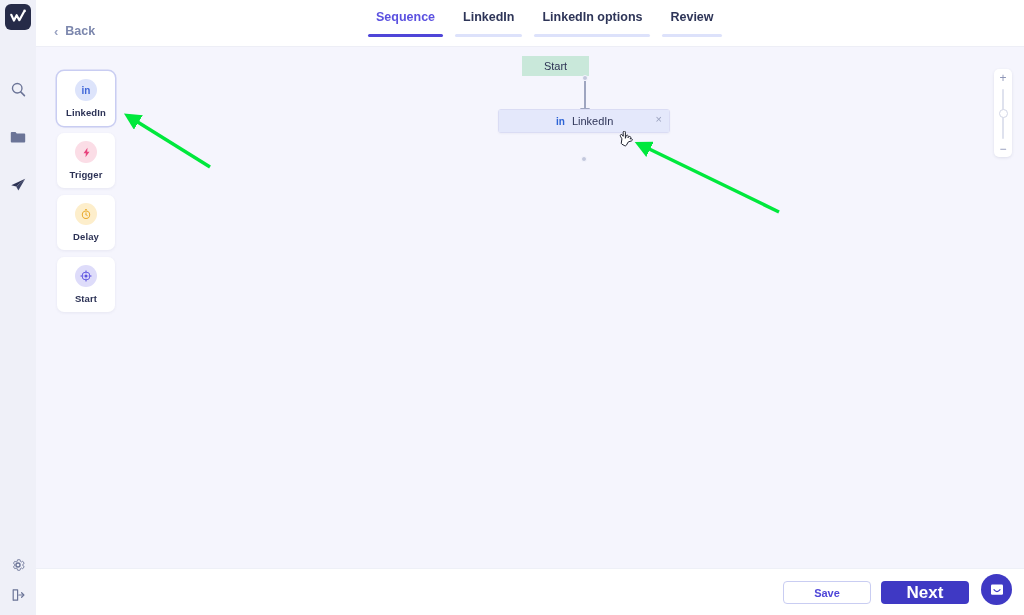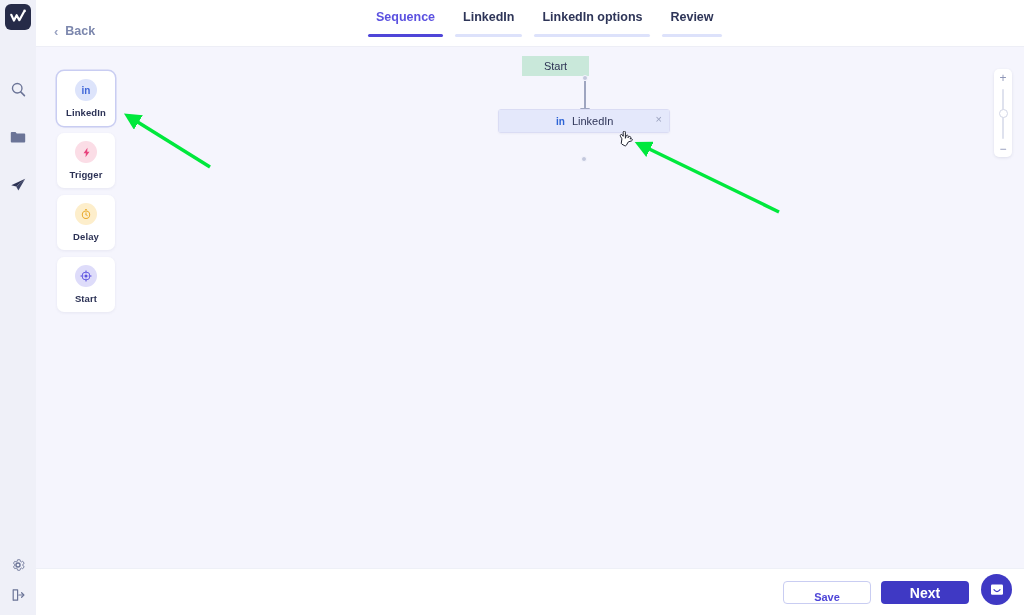--- a/index.html
+++ b/index.html
@@ -174,27 +174,27 @@
   
   #footer {
     position: absolute; left: 36px; bottom: 0; width: 988px; height: 47px;
     background: #ffffff; border-top: 1px solid #eef0f7;
   }
   #save-btn {
     position: absolute; right: 153px; top: 12px;
     width: 88px; height: 23px; border-radius: 4px;
     background: #ffffff; border: 1px solid #c9cdf2;
     color: #4f46d8; font-size: 11px; font-weight: 700;
-    display: flex; align-items: flex-end; justify-content: center; cursor: pointer;
+    display: flex; align-items: center; justify-content: center; cursor: pointer;
   }
   #next-btn {
     position: absolute; right: 55px; top: 12px;
     width: 88px; height: 23px; border-radius: 4px;
     background: #3f39c4; color: #ffffff;
-    font-size: 14px; font-weight: 700;
+    font-size: 17px; font-weight: 700;
     display: flex; align-items: center; justify-content: center; cursor: pointer;
   }
   #intercom {
     position: absolute; right: 12px; bottom: 10px;
     width: 31px; height: 31px; border-radius: 50%;
     background: #3f39c4;
     display: flex; align-items: center; justify-content: center; cursor: pointer;
   }
 </style>
 </head>

